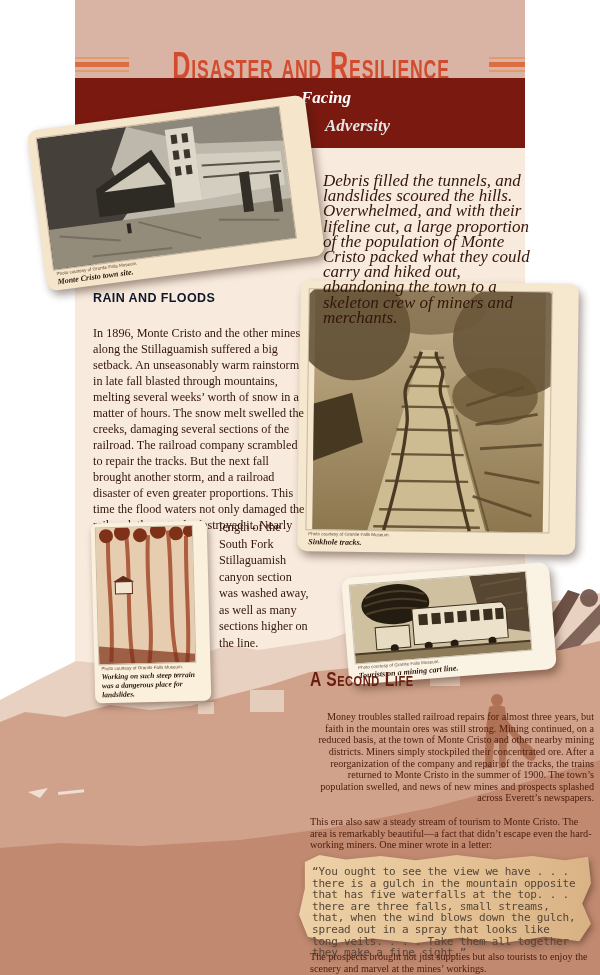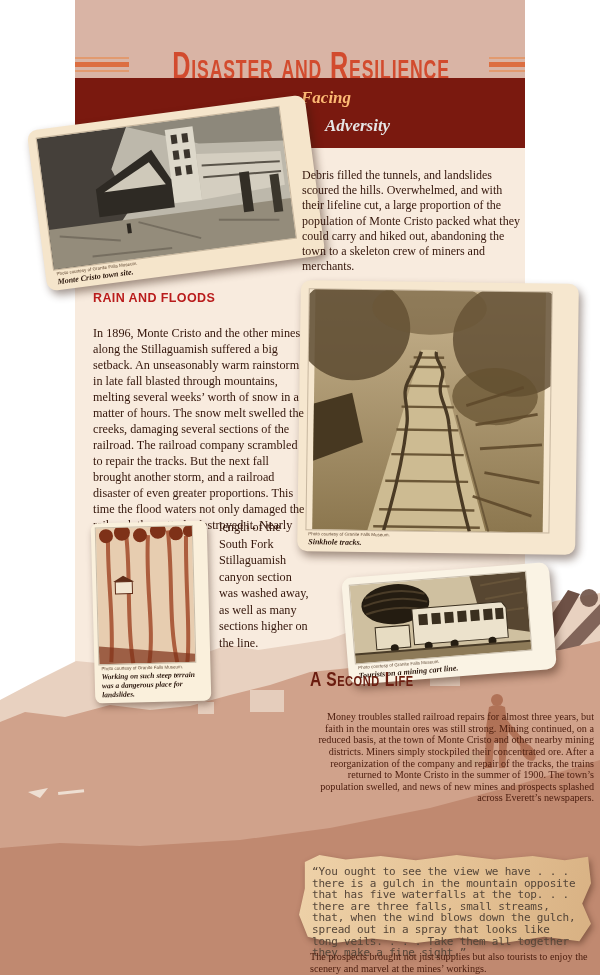--- a/index.html
+++ b/index.html
@@ -12,31 +12,31 @@
         font-size:30px;color:#d24b2e;letter-spacing:1px;line-height:1;
         transform:scale(.84,1.32);transform-origin:center bottom;white-space:nowrap;}
   .stripes{position:absolute;top:57px;height:15px;display:flex;flex-direction:column;justify-content:space-between;}
   .stripes span{display:block;}
   .s-thin{height:2px;background:#e29a6f;}
   .s-thick{height:5px;background:#dc6e41;}
   .stripes-left{left:0;width:54px;}
   .stripes-right{left:414px;width:36px;}
   
   .maroon-band{position:absolute;left:75px;top:78px;width:450px;height:70px;background:#7a190f;z-index:2;}
-  .facing{position:absolute;left:226px;top:10px;color:#fdba74;font-style:italic;font-weight:700;font-size:17px;}
+  .facing{position:absolute;left:226px;top:10px;color:#ffffff;font-style:italic;font-weight:700;font-size:17px;}
   .adversity{position:absolute;left:250px;top:38px;color:#e5e5e5;font-style:italic;font-weight:700;font-size:17px;}
   
   .poster-cream{position:absolute;left:75px;top:148px;width:450px;height:560px;background:#f8ebde;z-index:1;}
   
   .landscape{position:absolute;left:0;top:0;width:600px;height:975px;z-index:2;}
   
   .txt{position:absolute;z-index:4;color:#33150a;}
-  .intro{left:302px;top:156px;width:222px;font-size:12px;line-height:15.2px;}
+  .intro{left:323px;top:156px;width:222px;font-size:17px;line-height:15.2px;font-style:italic;}
   .rain-heading{left:93px;top:291px;font-family:"Liberation Sans",sans-serif;font-weight:700;
-        font-size:12.5px;letter-spacing:.4px;color:#b91c1c;text-transform:uppercase;margin:0;}
+        font-size:12.5px;letter-spacing:.4px;color:#0f172a;text-transform:uppercase;margin:0;}
   .rain-body{left:93px;top:313px;width:214px;font-size:12.2px;line-height:16px;}
   .wrap-zone{position:absolute;left:93px;top:519px;width:216px;z-index:4;}
   .wrap-zone p{margin:0;font-size:12.2px;line-height:16.5px;color:#33150a;}
   .second-heading{left:310px;top:672px;font-size:17px;color:#6b1d10;letter-spacing:.6px;
         transform:scale(.92,1.22);transform-origin:left bottom;margin:0;white-space:nowrap;}
   .bottom-p{width:284px;font-size:10.2px;line-height:11.6px;color:#4a1c0d;}
   .body1{left:310px;top:701px;text-align:right;}
   .body2{left:310px;top:806px;}
   .body3{left:310px;top:941px;}
   
@@ -281,20 +281,21 @@
       </g>
       <rect x="0" y="69" width="176" height="9" fill="#8d7a58"></rect>
       <line x1="0" y1="69" x2="176" y2="69" stroke="#4a3c28" stroke-width="2"></line>
     </svg>
     <div class="credit">Photo courtesy of Granite Falls Museum.</div>
     <div class="caption">Tourists on a mining cart line.</div>
   </div>
 
   <h2 class="txt deco second-heading">A Second Life</h2>
   <p class="txt bottom-p body1">Money troubles stalled railroad repairs for almost three years, but faith in the mountain ores was still strong. Mining continued, on a reduced basis, at the town of Monte Cristo and other nearby mining districts. Miners simply stockpiled their concentrated ore. After a reorganization of the company and repair of the tracks, the trains returned to Monte Cristo in the summer of 1900. The town’s population swelled, and news of new mines and prospects splashed across Everett’s newspapers.</p>
+  <p class="txt bottom-p body2">This era also saw a steady stream of tourism to Monte Cristo. The area is remarkably beautiful—a fact that didn’t escape even the hard-working miners. One miner wrote in a letter:</p>
 
   <div class="parchment-wrap">
     <div class="parchment"></div>
     <div class="quote-text">“You ought to see the view we have . . . there is a gulch in the mountain opposite that has five waterfalls at the top. . . there are three falls, small streams, that, when the wind blows down the gulch, spread out in a spray that looks like long veils. . . . Take them all together they make a fine sight.”</div>
   </div>
 
   <p class="txt bottom-p body3">The prospects brought not just supplies but also tourists to enjoy the scenery and marvel at the mines’ workings.</p>
 
 </div>
 

